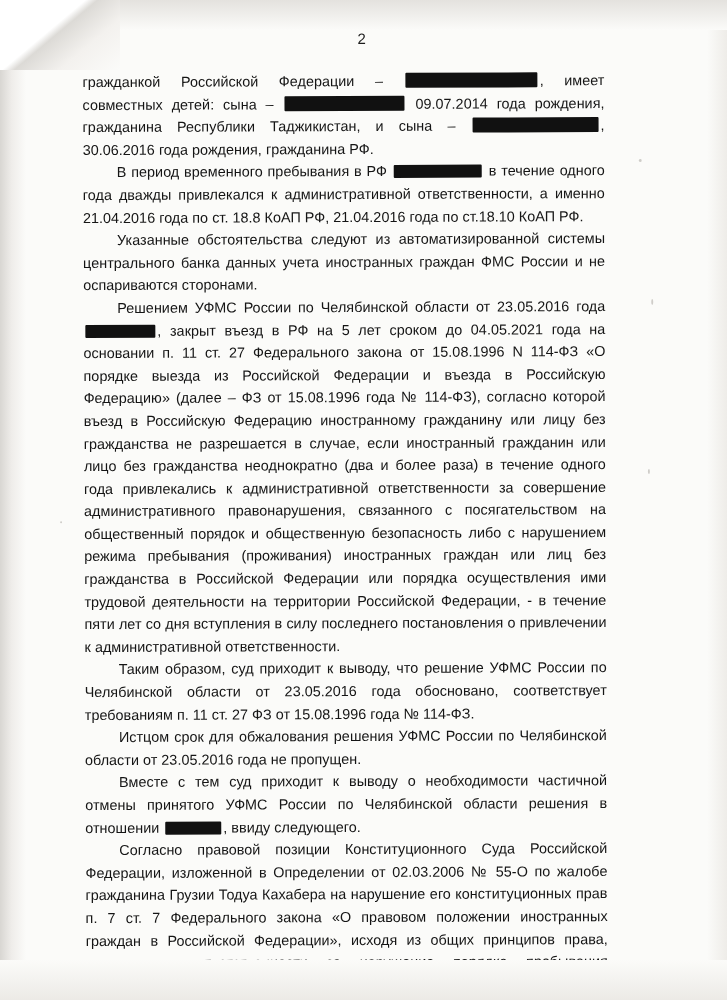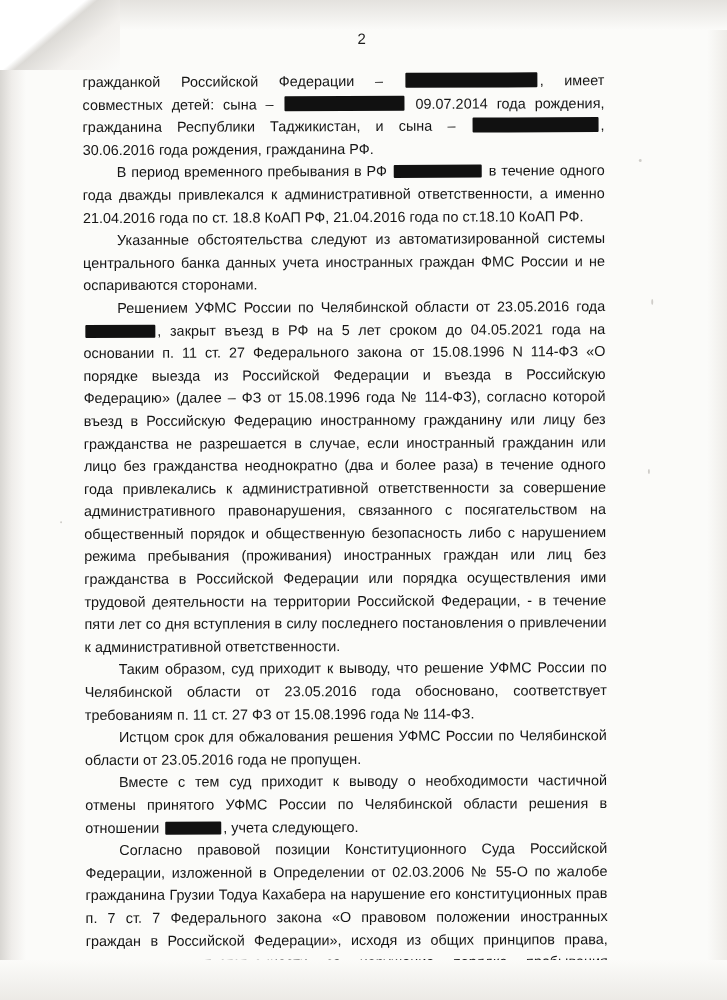--- a/index.html
+++ b/index.html
@@ -130,21 +130,21 @@
       <p class="para indent"><span>В период временного пребывания в РФ </span><span class="redact r4"></span><span> в течение одного года дважды привлекался к административной ответственности, а именно 21.04.2016 года по ст. 18.8 КоАП РФ, 21.04.2016 года по ст.18.10 КоАП РФ.</span></p>
 
       <p class="para indent">Указанные обстоятельства следуют из автоматизированной системы центрального банка данных учета иностранных граждан ФМС России и не оспариваются сторонами.</p>
 
       <p class="para indent"><span>Решением УФМС России по Челябинской области  от 23.05.2016 года </span><span class="redact r5"></span><span>, закрыт въезд в РФ на 5 лет сроком до 04.05.2021 года на основании п. 11 ст. 27 Федерального закона от 15.08.1996 N 114-ФЗ  «О порядке выезда из Российской Федерации и въезда в Российскую Федерацию» (далее – ФЗ от 15.08.1996 года № 114-ФЗ), согласно которой въезд в Российскую Федерацию иностранному гражданину или лицу без гражданства не разрешается в случае, если иностранный гражданин или лицо без гражданства неоднократно (два и более раза) в течение одного года привлекались к административной ответственности за совершение административного правонарушения, связанного с посягательством на общественный порядок и общественную безопасность либо с нарушением режима пребывания (проживания) иностранных граждан или лиц без гражданства в Российской Федерации или порядка осуществления ими трудовой деятельности на территории Российской Федерации, - в течение пяти лет со дня вступления в силу последнего постановления о привлечении к административной ответственности.</span></p>
 
       <p class="para indent">Таким образом, суд приходит к выводу, что решение УФМС России по Челябинской области от 23.05.2016 года обосновано, соответствует требованиям  п. 11 ст. 27 ФЗ от 15.08.1996 года № 114-ФЗ.</p>
 
       <p class="para indent">Истцом срок для обжалования решения УФМС России  по Челябинской области от 23.05.2016 года не пропущен.</p>
 
-      <p class="para indent"><span>Вместе с тем суд приходит к выводу о необходимости частичной отмены принятого УФМС России по Челябинской области решения в отношении </span><span class="redact r6"></span><span>, учета следующего.</span></p>
+      <p class="para indent"><span>Вместе с тем суд приходит к выводу о необходимости частичной отмены принятого УФМС России по Челябинской области решения в отношении </span><span class="redact r6"></span><span>, ввиду следующего.</span></p>
 
       <p class="para indent">Согласно правовой позиции Конституционного Суда Российской Федерации, изложенной в Определении от 02.03.2006 № 55-О по жалобе гражданина Грузии Тодуа Кахабера на нарушение его конституционных прав п. 7 ст. 7 Федерального закона «О правовом положении иностранных граждан в Российской Федерации», исходя из общих принципов права, установление ответственности за нарушение порядка пребывания (проживания) иностранных граждан в Российской Федерации и, соответственно, конкретной санкции, ограничивающей конституционные права граждан, должно отвечать требованиям справедливости, соразмерности конституционно закрепленным целям (ч. 3 ст. 55 Конституции Российской Федерации), а также отвечать характеру совершенного деяния.</p>
 
     </div>
 
     <div class="speck" style="left:640px; top:160px; width:3px; height:3px;"></div>
     <div class="speck" style="left:652px; top:300px; width:2px; height:6px;"></div>
     <div class="speck" style="left:648px; top:470px; width:2px; height:5px;"></div>
     <div class="speck" style="left:60px; top:520px; width:2px; height:2px;"></div>
 

